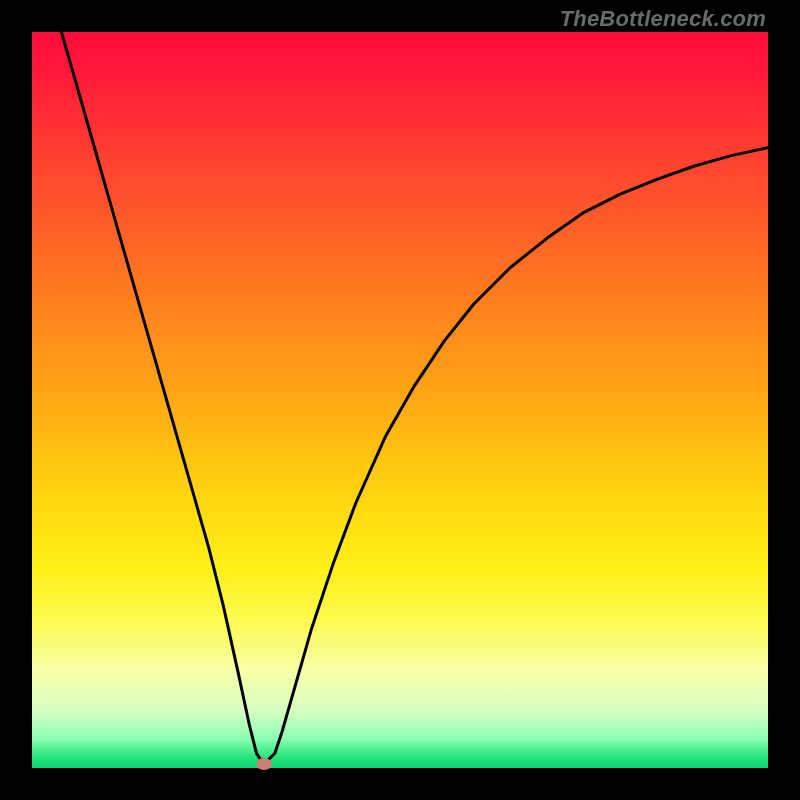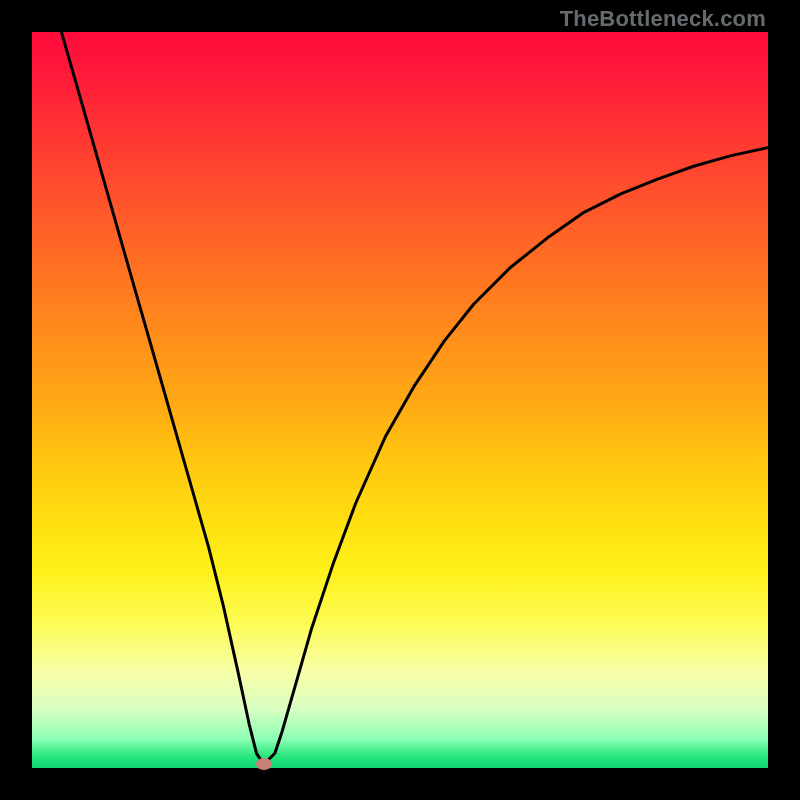--- a/index.html
+++ b/index.html
@@ -8,20 +8,21 @@
     width: 800px;
     height: 800px;
     background: #000;
     overflow: hidden;
     font-family: Arial, Helvetica, sans-serif;
   }
   .frame {
     position: absolute;
     inset: 0;
     background: #000;
+    font-style: italic;
   }
   .plot-area {
     position: absolute;
     left: 32px;
     top: 32px;
     width: 736px;
     height: 736px;
     
     background: linear-gradient(
       to bottom,

